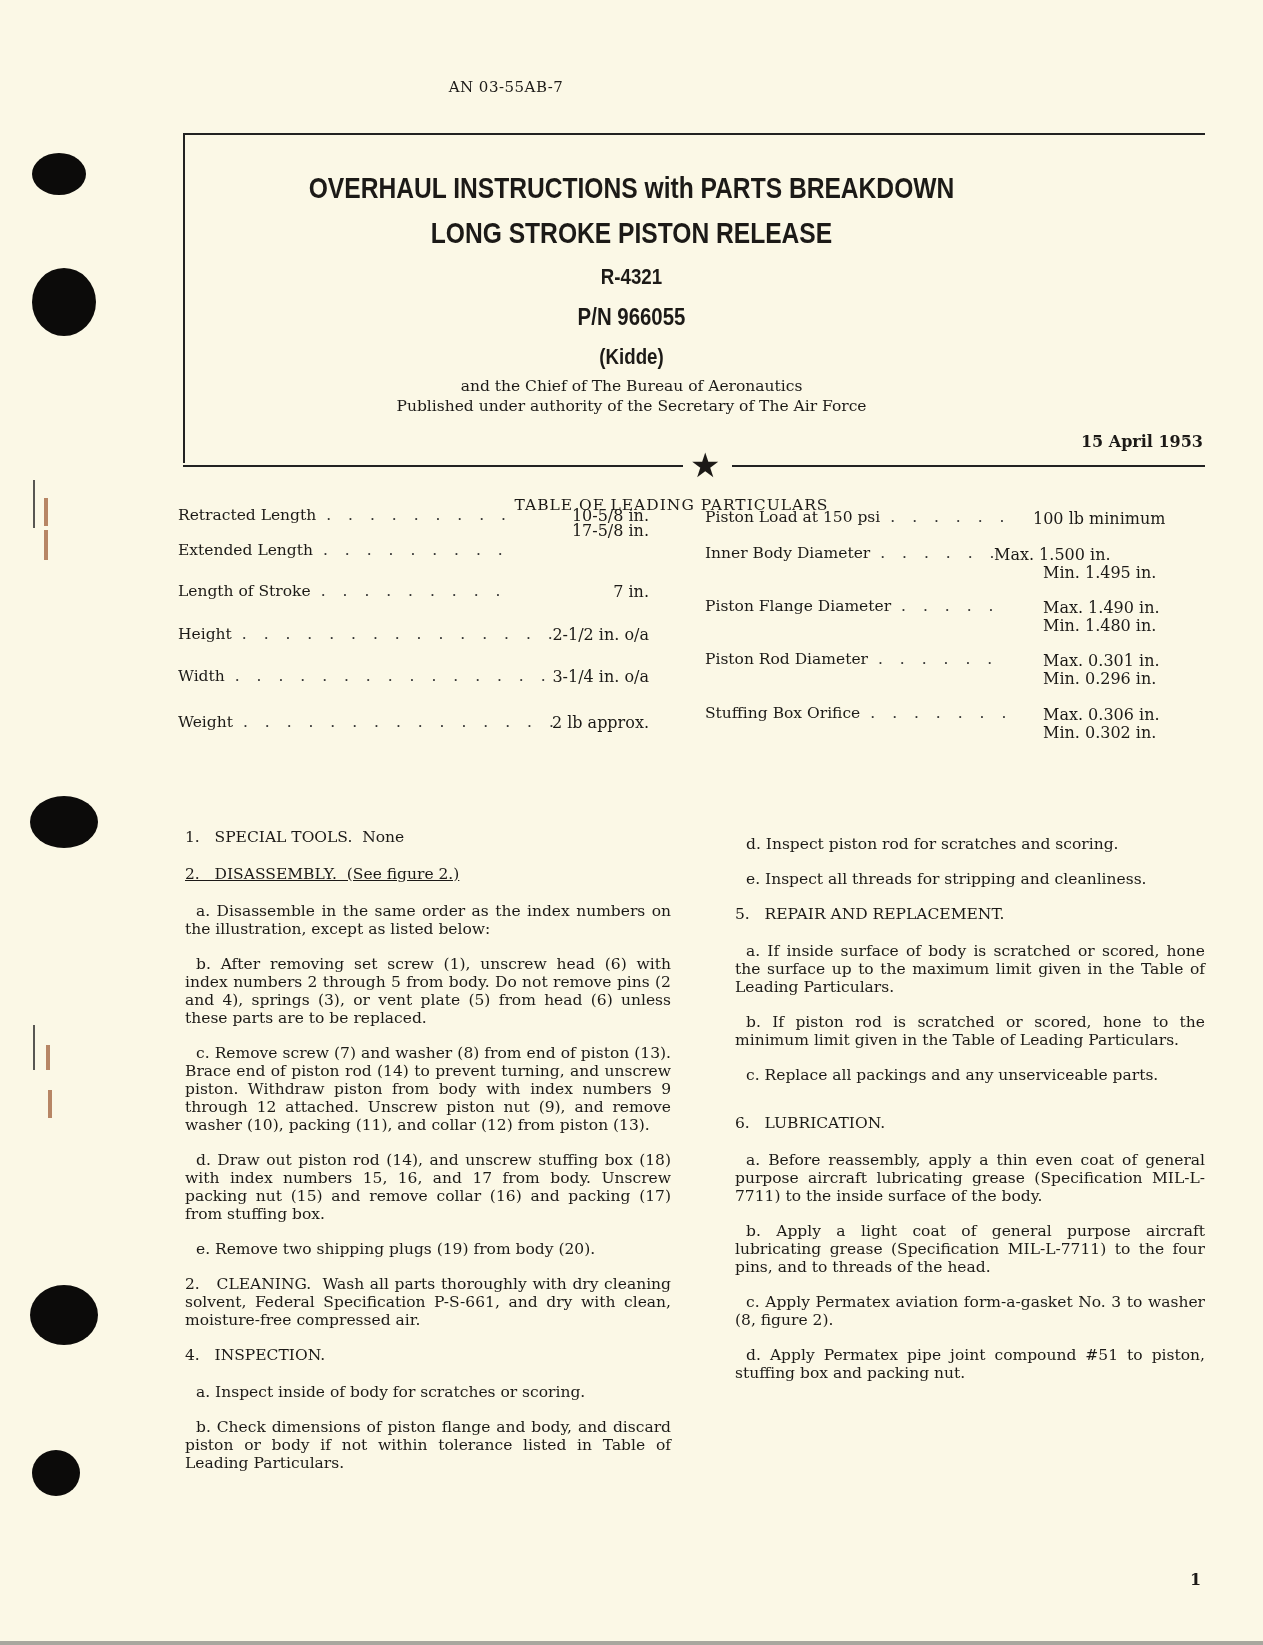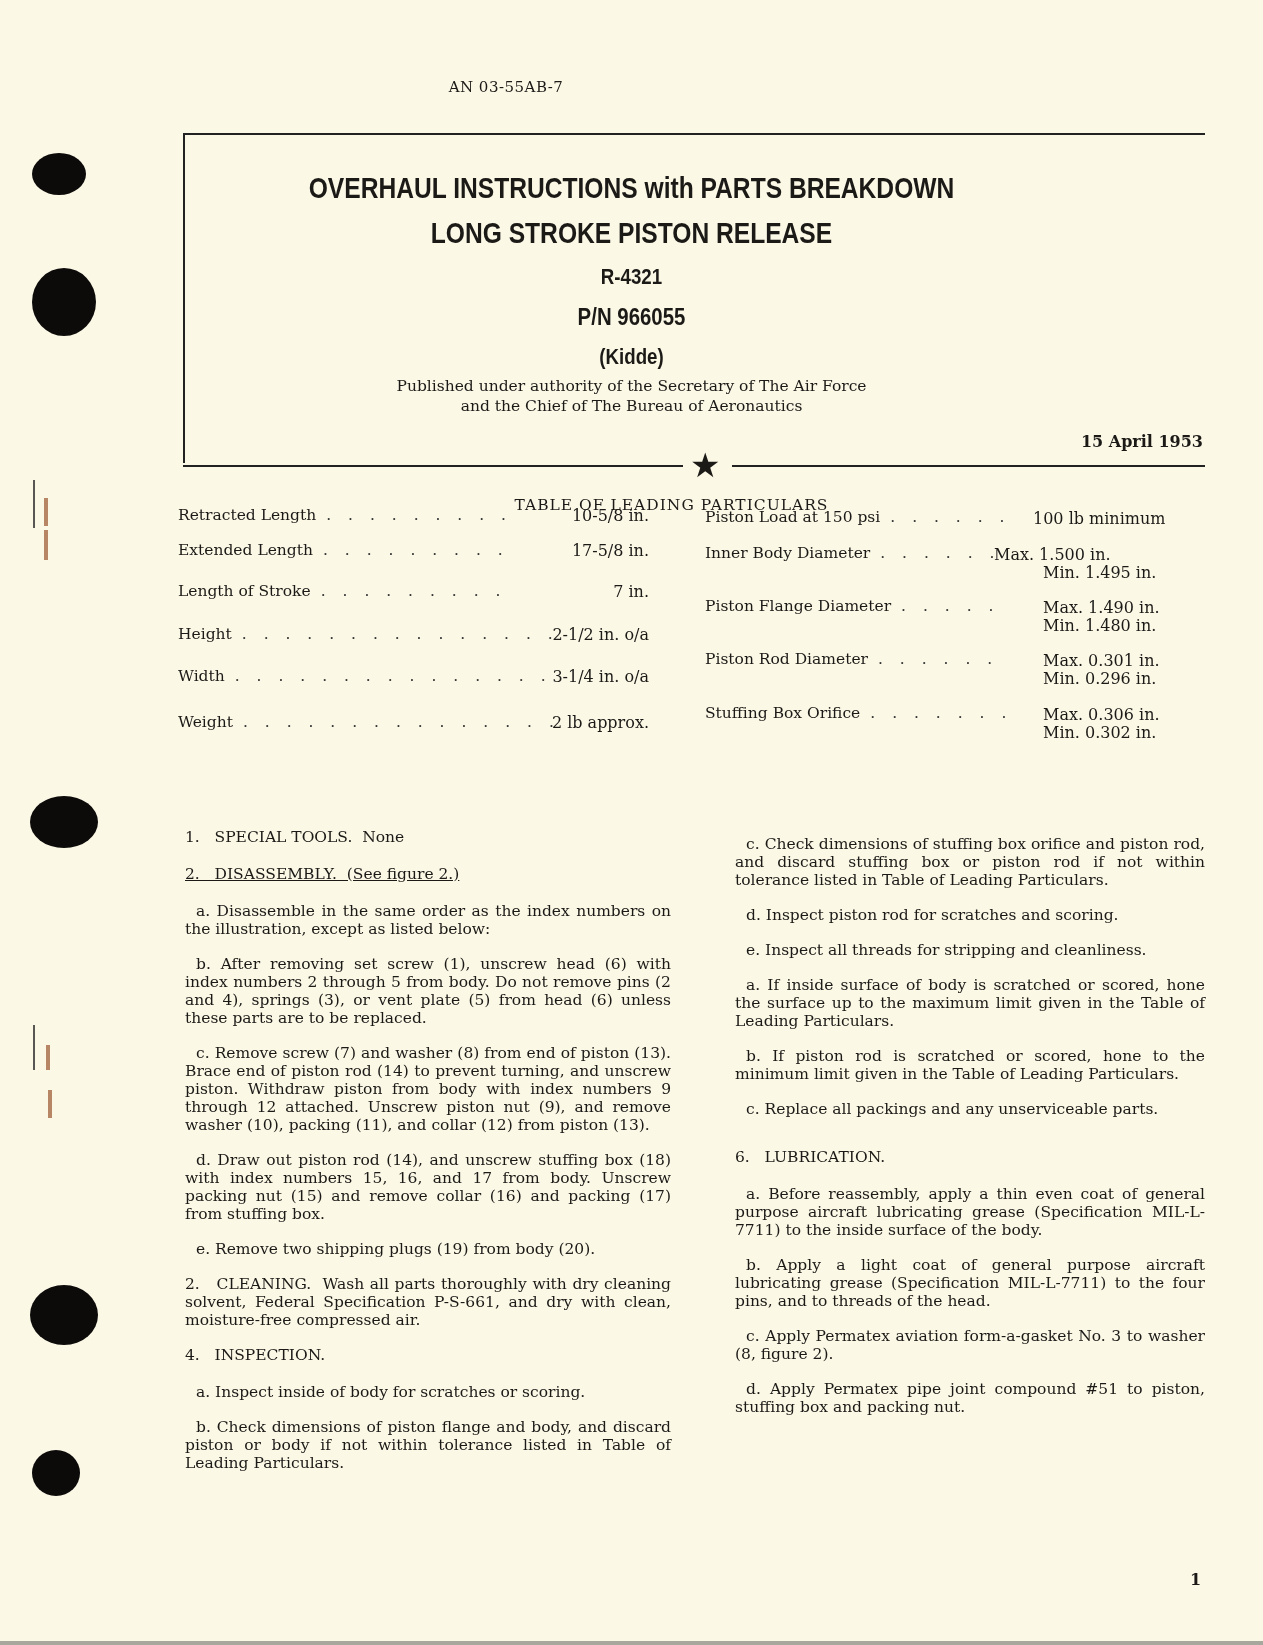--- a/index.html
+++ b/index.html
@@ -62,42 +62,42 @@
 
 <div class="title-box"></div>
 <div class="title-lines">
   <div class="t1">OVERHAUL INSTRUCTIONS with PARTS BREAKDOWN</div>
   <div class="t2">LONG STROKE PISTON RELEASE</div>
   <div class="t3">R-4321</div>
   <div class="t4">P/N 966055</div>
   <div class="t5">(Kidde)</div>
 </div>
 <div class="authority">
+  <div>and the Chief of The Bureau of Aeronautics</div>
   <div>Published under authority of the Secretary of The Air Force</div>
-  <div>and the Chief of The Bureau of Aeronautics</div>
 </div>
 <div class="date">15 April 1953</div>
 <div class="rule-left"></div>
 <div class="star">★</div>
 <div class="rule-right"></div>
 
 <div class="table-title">TABLE OF LEADING PARTICULARS</div>
 
 <div>
   <div class="lp-row" style="top:506px;left:178px;">
     <span class="lp-label">Retracted Length</span>
     <span class="lp-dots">. . . . . . . . .</span>
   </div>
   <div class="lp-value" style="top:506px;right:614px;">10-5/8 in.</div>
 
   <div class="lp-row" style="top:541px;left:178px;">
     <span class="lp-label">Extended Length</span>
     <span class="lp-dots">. . . . . . . . .</span>
   </div>
-  <div class="lp-value" style="top:541px;right:614px;margin-left:34px;">17-5/8 in.</div>
+  <div class="lp-value" style="top:521px;right:614px;margin-left:34px;">17-5/8 in.</div>
 
   <div class="lp-row" style="top:582px;left:178px;">
     <span class="lp-label">Length of Stroke</span>
     <span class="lp-dots">. . . . . . . . .</span>
   </div>
   <div class="lp-value" style="top:582px;right:614px;">7 in.</div>
 
   <div class="lp-row" style="top:625px;left:178px;">
     <span class="lp-label">Height</span>
     <span class="lp-dots">. . . . . . . . . . . . . . .</span>
@@ -161,23 +161,23 @@
   <p class="indent">c. Remove screw (7) and washer (8) from end of piston (13). Brace end of piston rod (14) to prevent turning, and unscrew piston. Withdraw piston from body with index numbers 9 through 12 attached. Unscrew piston nut (9), and remove washer (10), packing (11), and collar (12) from piston (13).</p>
   <p class="indent">d. Draw out piston rod (14), and unscrew stuffing box (18) with index numbers 15, 16, and 17 from body. Unscrew packing nut (15) and remove collar (16) and packing (17) from stuffing box.</p>
   <p class="indent">e. Remove two shipping plugs (19) from body (20).</p>
   <p style="white-space:pre-wrap;">2.   CLEANING.  Wash all parts thoroughly with dry cleaning solvent, Federal Specification P-S-661, and dry with clean, moisture-free compressed air.</p>
   <p class="head" style="white-space:pre;">4.   INSPECTION.</p>
   <p class="indent">a. Inspect inside of body for scratches or scoring.</p>
   <p class="indent">b. Check dimensions of piston flange and body, and discard piston or body if not within tolerance listed in Table of Leading Particulars.</p>
 </div>
 
 <div class="col" style="left:735px;top:835px;width:470px;">
-  <p class="indent">c. Check dimensions of stuffing box orifice and piston rod, and discard stuffing box or piston rod if not within tolerance listed in Table of Leading Particulars.</p>
   <p class="indent">d. Inspect piston rod for scratches and scoring.</p>
   <p class="indent">e. Inspect all threads for stripping and cleanliness.</p>
+  <p class="head" style="white-space:pre;">5.   REPAIR AND REPLACEMENT.</p>
   <p class="indent">a. If inside surface of body is scratched or scored, hone the surface up to the maximum limit given in the Table of Leading Particulars.</p>
   <p class="indent">b. If piston rod is scratched or scored, hone to the minimum limit given in the Table of Leading Particulars.</p>
   <p class="indent" style="margin-bottom:30px;">c. Replace all packings and any unserviceable parts.</p>
   <p class="head" style="white-space:pre;">6.   LUBRICATION.</p>
   <p class="indent">a. Before reassembly, apply a thin even coat of general purpose aircraft lubricating grease (Specification MIL-L-7711) to the inside surface of the body.</p>
   <p class="indent">b. Apply a light coat of general purpose aircraft lubricating grease (Specification MIL-L-7711) to the four pins, and to threads of the head.</p>
   <p class="indent">c. Apply Permatex aviation form-a-gasket No. 3 to washer (8, figure 2).</p>
   <p class="indent">d. Apply Permatex pipe joint compound #51 to piston, stuffing box and packing nut.</p>
 </div>
 

